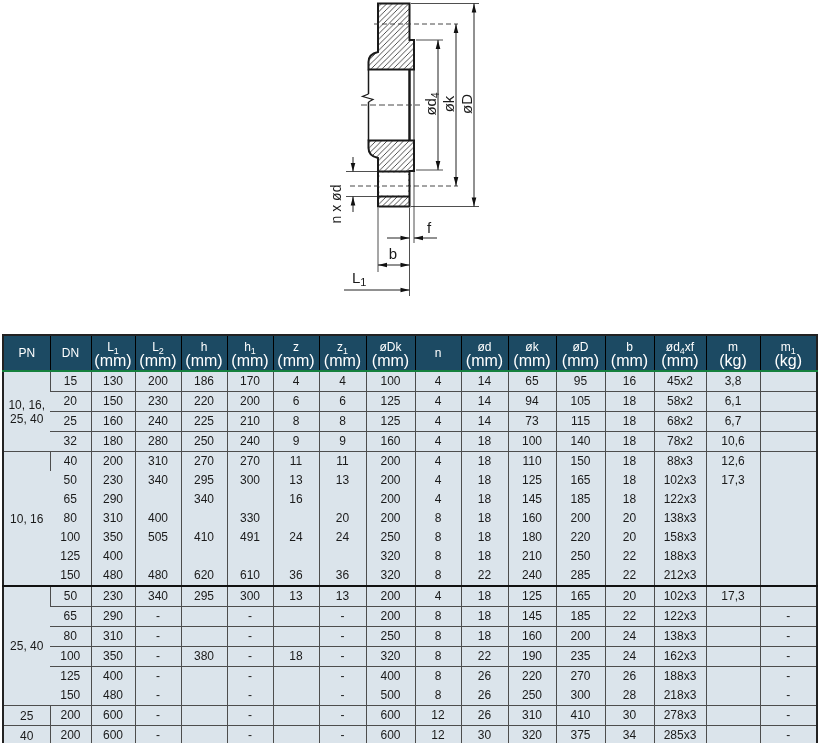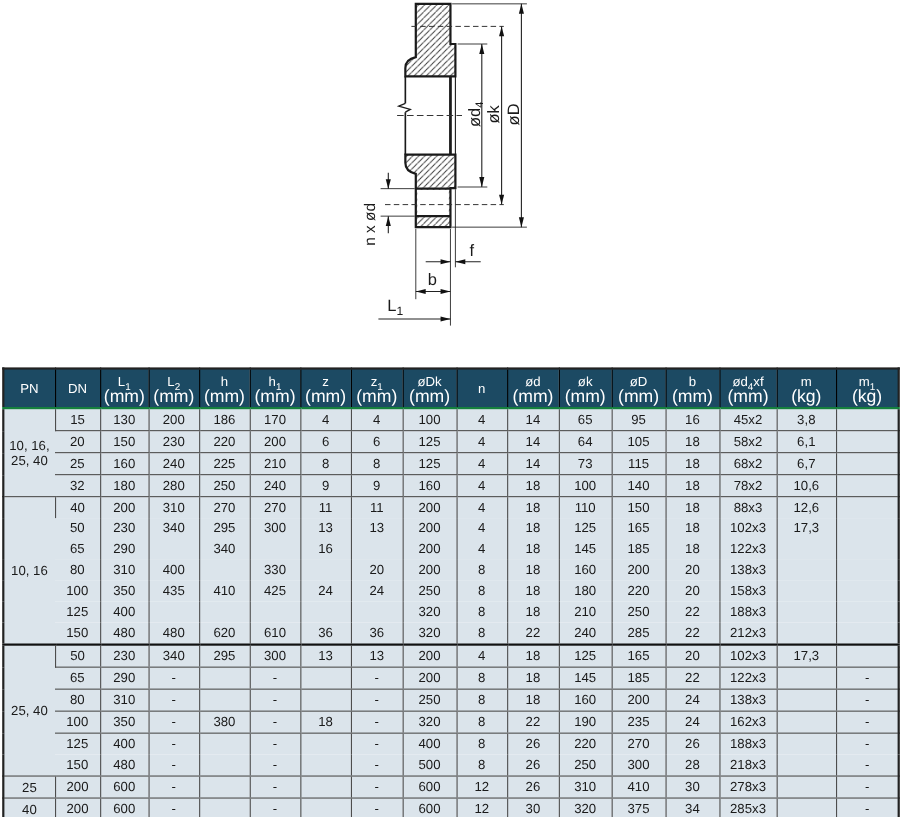--- a/index.html
+++ b/index.html
@@ -245,21 +245,21 @@
         <td>20</td>
         <td>150</td>
         <td>230</td>
         <td>220</td>
         <td>200</td>
         <td>6</td>
         <td>6</td>
         <td>125</td>
         <td>4</td>
         <td>14</td>
-        <td>64</td>
+        <td>94</td>
         <td>105</td>
         <td>18</td>
         <td>58x2</td>
         <td>6,1</td>
         <td></td>
       </tr>
       <tr class="sep-thin">
         <td>25</td>
         <td>160</td>
         <td>240</td>
@@ -364,23 +364,23 @@
         <td>160</td>
         <td>200</td>
         <td>20</td>
         <td>138x3</td>
         <td></td>
         <td></td>
       </tr>
       <tr>
         <td>100</td>
         <td>350</td>
-        <td>435</td>
+        <td>505</td>
         <td>410</td>
-        <td>425</td>
+        <td>491</td>
         <td>24</td>
         <td>24</td>
         <td>250</td>
         <td>8</td>
         <td>18</td>
         <td>180</td>
         <td>220</td>
         <td>20</td>
         <td>158x3</td>
         <td></td>

